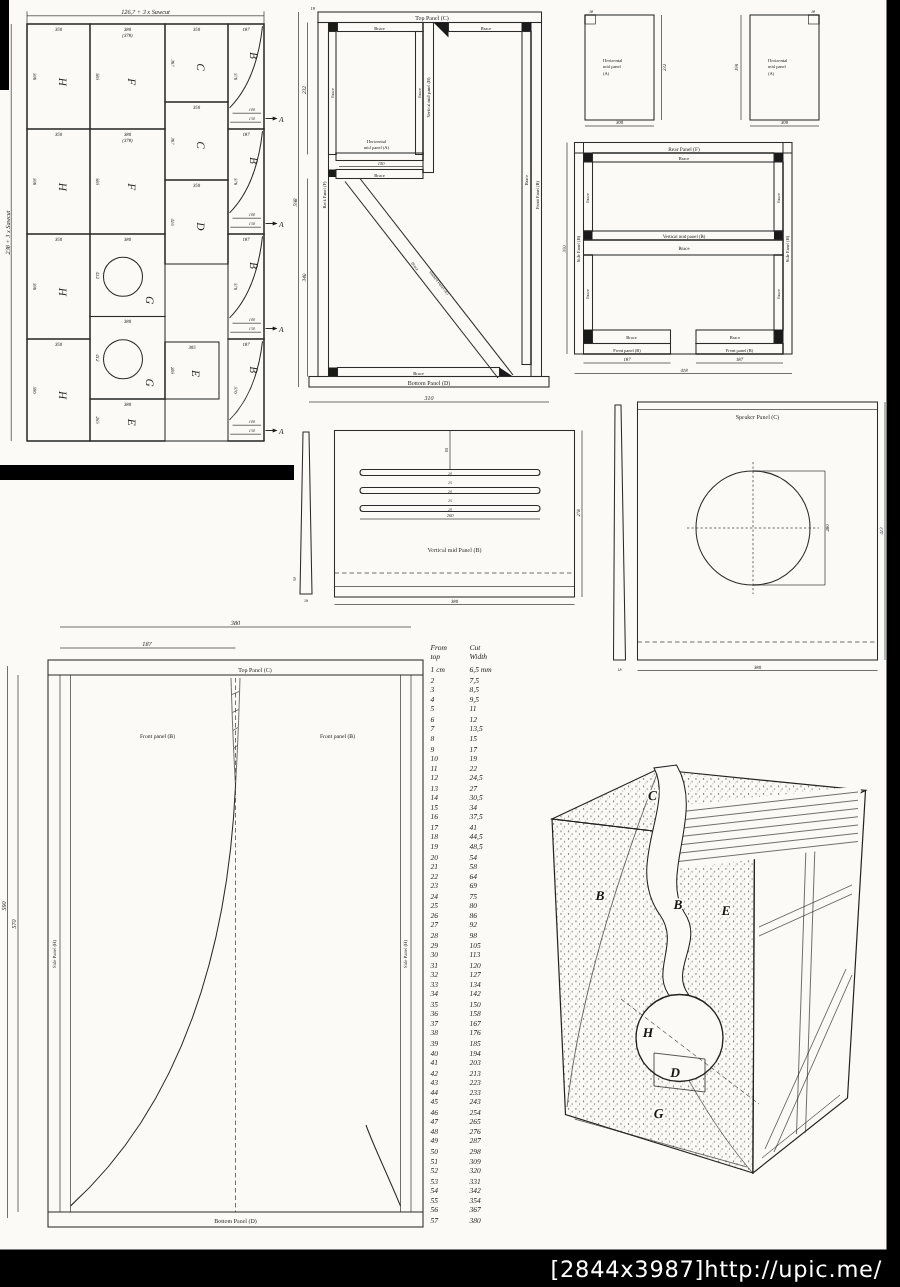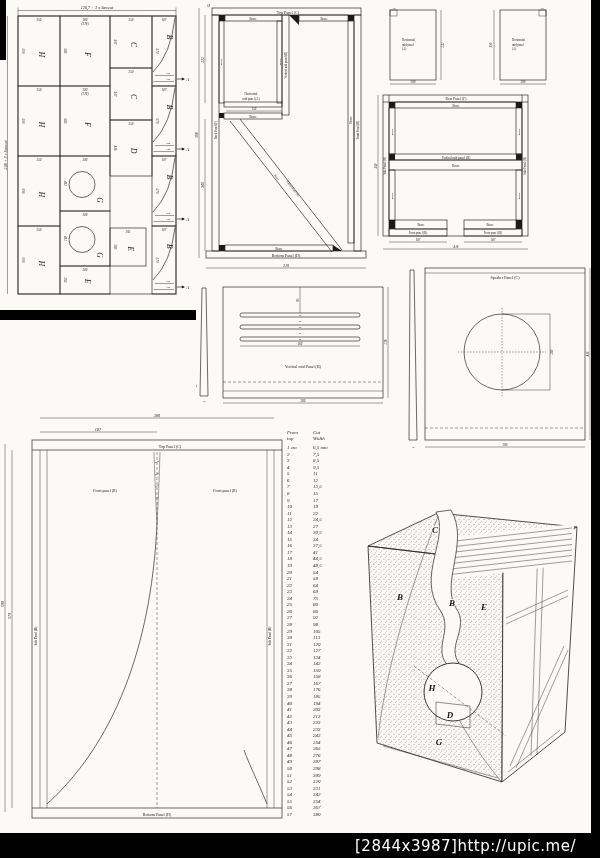--- a/index.html
+++ b/index.html
@@ -14,21 +14,21 @@
 .blk{fill:#1a1a1a;stroke:none}
 text{fill:#1c1c1c}
 .mid{text-anchor:middle}
 .dim{font-family:"Liberation Serif",serif;font-style:italic;font-size:3.6px}
 .nm{font-family:"Liberation Serif",serif;font-size:3.4px}
 .s26{font-size:2.6px}.s28{font-size:2.8px}.s3{font-size:3px}.s32{font-size:3.2px}
 .s36{font-size:3.6px}.s38{font-size:3.8px}.s4{font-size:4px}.s42{font-size:4.2px}.s5{font-size:5px}
 .pl{font:italic 7.5px "Liberation Serif",serif}
 .skl{font:italic 700 9px "Liberation Serif",serif;paint-order:stroke;stroke:#fbfaf6;stroke-width:2.2px;fill:#161616}
 .artifact{position:absolute;background:#000;z-index:8}
-#band{position:absolute;left:0;top:833px;width:600px;height:25px;background:#000;color:#fff;display:flex;align-items:center;justify-content:flex-end;padding-right:24px;font:15px "DejaVu Sans",sans-serif;letter-spacing:.5px;z-index:9}
+#band{position:absolute;left:0;top:833px;width:600px;height:25px;background:#000;color:#fff;display:flex;align-items:center;justify-content:flex-end;padding-right:12px;font:15px "DejaVu Sans",sans-serif;letter-spacing:.5px;z-index:9}
 #cut-table{position:absolute;left:287px;top:430px;width:74px;color:#1c1c1c;font:italic 5px "Liberation Serif",serif}
 .ct-head{display:flex;margin-bottom:4px}
 .ct-head div{white-space:pre-line;line-height:5.6px}
 .ct-row{display:flex;height:6.55px;line-height:6.55px}
 .c1{width:26px}.c2{width:46px}
 </style>
 </head>
 <body>
 
 <div id="page">

